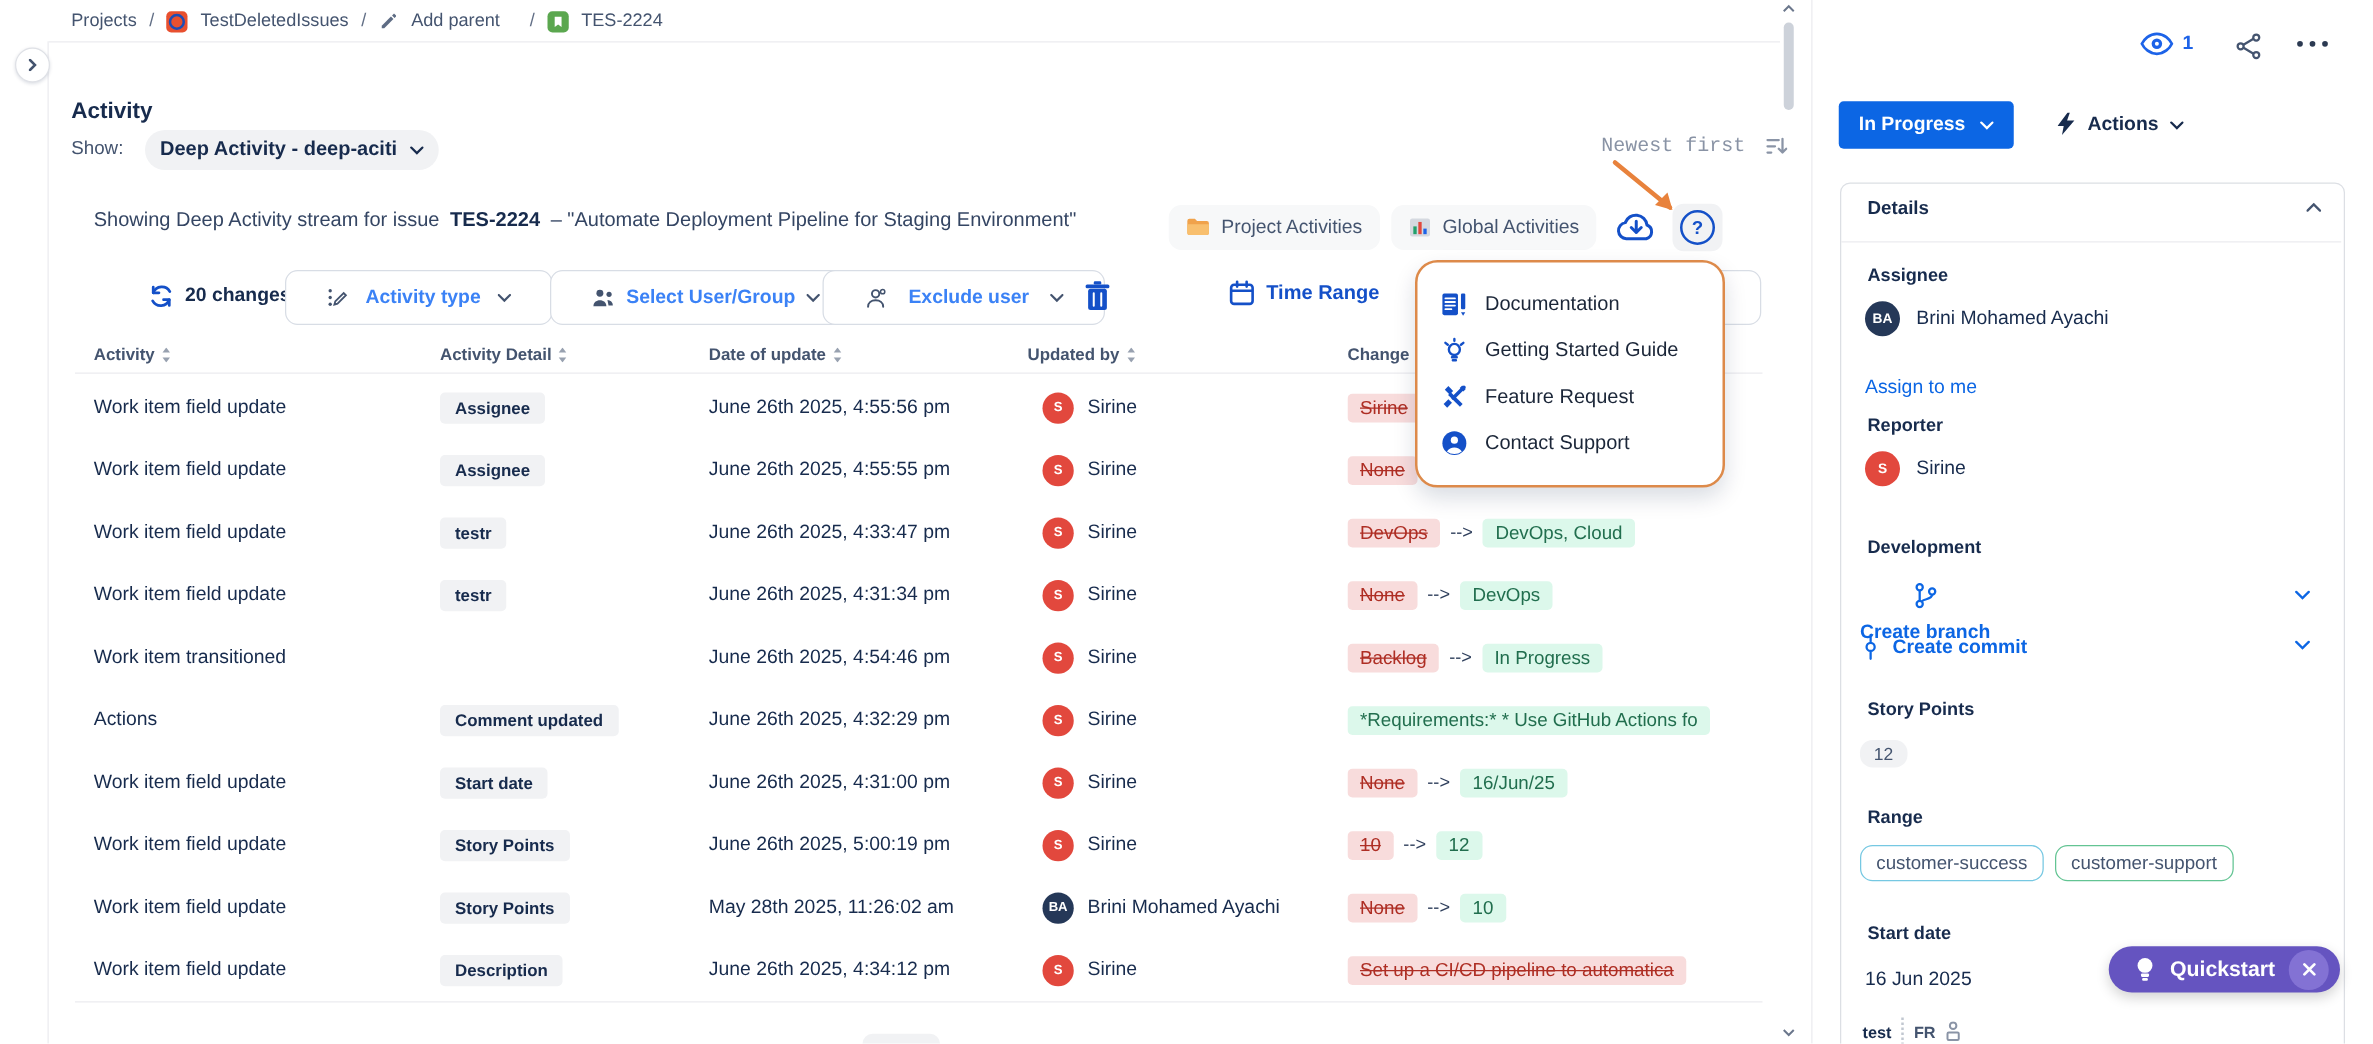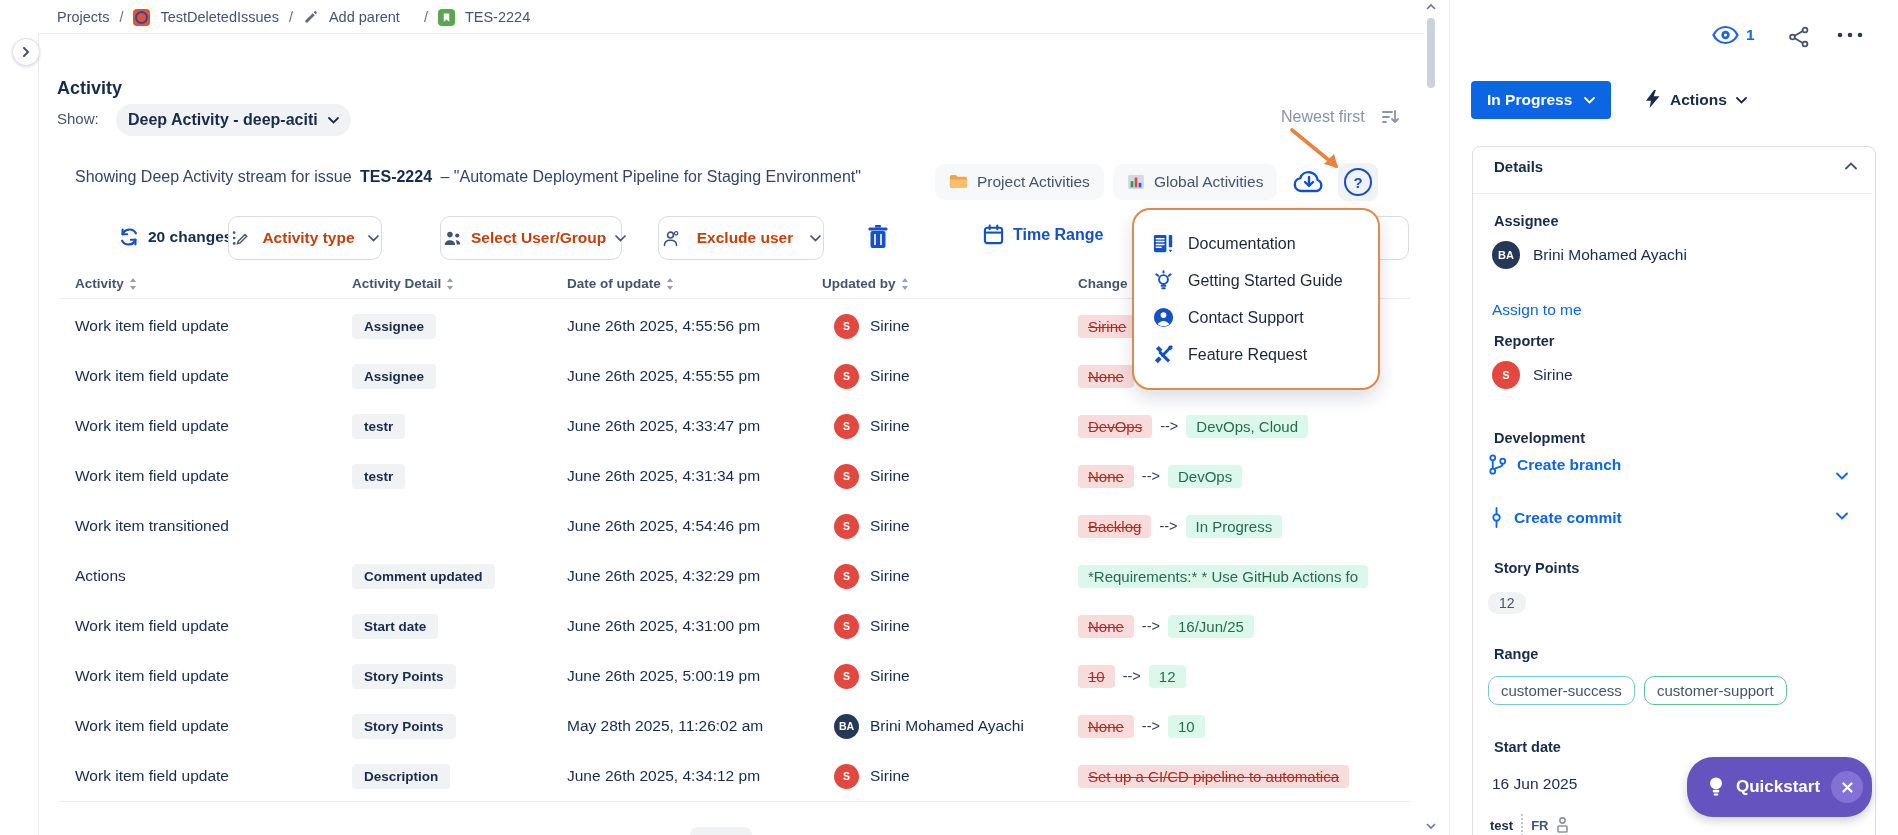--- a/index.html
+++ b/index.html
@@ -20,35 +20,35 @@
   .hline{height:1px;background:#EBECF0;}
   .vline{width:1px;background:#EBECF0;}
 
   .toggle{width:26px;height:26px;border-radius:50%;background:#fff;border:1px solid #DFE1E6;
           box-shadow:0 1px 3px rgba(9,30,66,.15);display:flex;align-items:center;justify-content:center;}
 
   .h-activity{font-size:18px;font-weight:bold;color:#172B4D;}
   .lbl-show{font-size:15px;color:#44546F;}
   .dd-show{height:32px;background:#F1F2F4;border-radius:6px;padding:0 12px;gap:10px;
            font-size:16px;font-weight:bold;color:#172B4D;cursor:pointer;}
-  .newest{gap:16px;font-size:16px;color:#8993A5;}
+  .newest{gap:16px;font-size:16px;color:#8993A5;font-family:Liberation Mono, monospace;}
 
   .stream{font-size:16px;color:#344563;white-space:nowrap;}
   .stream b{color:#172B4D;}
 
   .tab{height:36px;border-radius:10px;background:#F7F8F9;padding:0 14px;gap:9px;
        font-size:15.5px;color:#44546F;cursor:pointer;}
   .helpbtn{width:40px;height:38px;background:#F1F2F4;border-radius:9px;display:flex;align-items:center;justify-content:center;cursor:pointer;}
   .qmark{width:24px;height:24px;border:2.4px solid #1450C8;border-radius:50%;color:#1450C8;
          font-weight:bold;font-size:15px;display:flex;align-items:center;justify-content:center;}
   .qmark::after{content:"?";}
 
   .changes{gap:8px;font-size:15.5px;font-weight:bold;color:#172B4D;}
   .fbtn{height:42px;border:1.5px solid #D8DDE5;border-radius:10px;background:#fff;
-        padding:0 2px;gap:9px;font-size:15.5px;font-weight:600;color:#c2410c;justify-content:space-between;cursor:pointer;}
+        padding:0 32px;gap:9px;font-size:15.5px;font-weight:600;color:#3b82f6;justify-content:space-between;cursor:pointer;}
   .fbtn .lab{white-space:nowrap;}
   .timerange{gap:9px;font-size:16px;font-weight:bold;color:#1450C8;cursor:pointer;}
   .partialbtn{width:62px;height:42px;border:1.5px solid #D8DDE5;border-radius:10px;background:#fff;}
 
   
   .th{font-size:13.5px;font-weight:600;color:#44546F;gap:5px;}
   .trow{left:0;width:1410px;height:50px;}
   .cell{position:absolute;top:0;height:100%;display:flex;align-items:center;}
   .rc-a{left:75px;font-size:15.5px;color:#172B4D;}
   .rc-b{left:352px;}
@@ -84,21 +84,21 @@
   .card{left:1472px;top:146px;width:402px;height:700px;border:1.5px solid #DCDFE4;border-radius:8px;background:#fff;}
   .sec-lbl{font-size:14.5px;font-weight:bold;color:#172B4D;}
   .name-txt{font-size:15.5px;color:#172B4D;}
   .linkblue{font-size:15.5px;color:#0C66E4;cursor:pointer;margin-top:12px;}
   .devlink{gap:10px;font-size:15.5px;font-weight:bold;color:#0C66E4;cursor:pointer;}
   .av28{width:28px;height:28px;font-size:11px;}
   .sp-pill{background:#F1F2F4;border-radius:10px;padding:3px 11px;font-size:14px;color:#44546F;display:inline-block;}
   .lab-pill{border-radius:10px;background:#fff;padding:5px 12px;font-size:15px;color:#44546F;white-space:nowrap;}
   .lab-blue{border:1.5px solid #76C8E2;}
   .lab-green{border:1.5px solid #63C493;}
-  .qstart{left:1687px;top:757px;height:60px;background:#6554C0;border-radius:26px;padding:0 9px 0 20px;gap:11px;
+  .qstart{left:1687px;top:757px;height:37px;background:#6554C0;border-radius:26px;padding:0 9px 0 20px;gap:11px;
           color:#fff;font-weight:bold;font-size:17px;z-index:40;cursor:pointer;box-shadow:0 4px 10px rgba(0,0,0,.18);}
   .qclose{width:32px;height:32px;border-radius:50%;background:#8372D4;display:flex;align-items:center;justify-content:center;cursor:pointer;}
   .extrow{gap:8px;color:#44546F;font-size:13px;font-weight:bold;}
   .dotline{width:0;height:22px;border-left:2px dotted #C1C7D0;}
 </style>
 </head>
 <body>
 
 <div id="screen">
 
@@ -451,35 +451,35 @@
     <div class="mitem">
       <svg width="23" height="23" viewBox="0 0 24 24">
         <circle cx="12" cy="11" r="4.6" fill="none" stroke="#1450C8" stroke-width="2"></circle>
         <path d="M10 17.5h4M10.7 20h2.6" stroke="#1450C8" stroke-width="2" stroke-linecap="round"></path>
         <path d="M4.5 5.5l2 1.6M19.5 5.5l-2 1.6M12 2.2v1.6" stroke="#1450C8" stroke-width="2" stroke-linecap="round"></path>
       </svg>
       <span>Getting Started Guide</span>
     </div>
     <div class="mitem">
       <svg width="23" height="23" viewBox="0 0 24 24">
-        <circle cx="12" cy="12" r="10" fill="#1450C8"></circle>
-        <circle cx="12" cy="9.5" r="3" fill="#fff"></circle>
-        <path d="M5.8 19a7.5 7.5 0 0 1 12.4 0 10 10 0 0 1-12.4 0z" fill="#fff"></path>
-      </svg>
-      <span>Contact Support</span>
-    </div>
-    <div class="mitem">
-      <svg width="23" height="23" viewBox="0 0 24 24">
         <path d="M4 6l3-3 4 4-3 3z" fill="#1450C8"></path>
         <path d="M9 9l11 11-2.5 2.5L6.5 11.5z" fill="#1450C8" transform="scale(0.9) translate(1,0)"></path>
         <path d="M20 4l-9 9" stroke="#1450C8" stroke-width="3" stroke-linecap="round"></path>
         <path d="M18.5 2.5l3 3-2 2-3-3z" fill="#1450C8"></path>
         <path d="M3 18l4-4 3 3-4 4z" fill="#1450C8"></path>
       </svg>
       <span>Feature Request</span>
+    </div>
+    <div class="mitem">
+      <svg width="23" height="23" viewBox="0 0 24 24">
+        <circle cx="12" cy="12" r="10" fill="#1450C8"></circle>
+        <circle cx="12" cy="9.5" r="3" fill="#fff"></circle>
+        <path d="M5.8 19a7.5 7.5 0 0 1 12.4 0 10 10 0 0 1-12.4 0z" fill="#fff"></path>
+      </svg>
+      <span>Contact Support</span>
     </div>
   </div>
 
   <div class="r sbar">
     <svg class="r" style="left:2px;top:3px;" width="10" height="8" viewBox="0 0 10 8">
         <path d="M1 6l4-4 4 4" stroke="#6B778C" stroke-width="1.6" fill="none"></path>
       </svg>
     <div class="sthumb"></div>
     <svg class="r" style="left:2px;top:822px;" width="10" height="8" viewBox="0 0 10 8">
         <path d="M1 2l4 4 4-4" stroke="#6B778C" stroke-width="1.6" fill="none"></path>
@@ -541,21 +541,21 @@
   </div>
   <div class="r linkblue" style="left:1492px;top:289px;">Assign to me</div>
 
   <div class="r sec-lbl" style="left:1494px;top:333px;">Reporter</div>
   <div class="r flex" style="left:1492px;top:361px;gap:13px;">
     <span class="av av-red av28">S</span>
     <span class="name-txt">Sirine</span>
   </div>
 
   <div class="r sec-lbl" style="left:1494px;top:430px;">Development</div>
-  <div class="r flex devlink" style="left:1488px;top:454px;">
+  <div class="r flex devlink" style="left:1488px;top:466px;flex-direction:column;">
     <svg width="19" height="21" viewBox="0 0 20 22">
       <circle cx="5" cy="4" r="2.6" fill="none" stroke="#0C66E4" stroke-width="1.9"></circle>
       <circle cx="5" cy="18" r="2.6" fill="none" stroke="#0C66E4" stroke-width="1.9"></circle>
       <circle cx="15.5" cy="7.5" r="2.6" fill="none" stroke="#0C66E4" stroke-width="1.9"></circle>
       <path d="M5 6.6v8.8M15.5 10.1c0 4-6 3.5-8.5 5.5" fill="none" stroke="#0C66E4" stroke-width="1.9"></path>
     </svg>
     <span>Create branch</span>
   </div>
   <svg class="r" style="left:1836px;top:472px;cursor:pointer;" width="12" height="8" viewBox="0 0 12 8">
       <path d="M1 1.5l5 5 5-5" stroke="#0C66E4" stroke-width="1.8" fill="none" stroke-linecap="round"></path>

